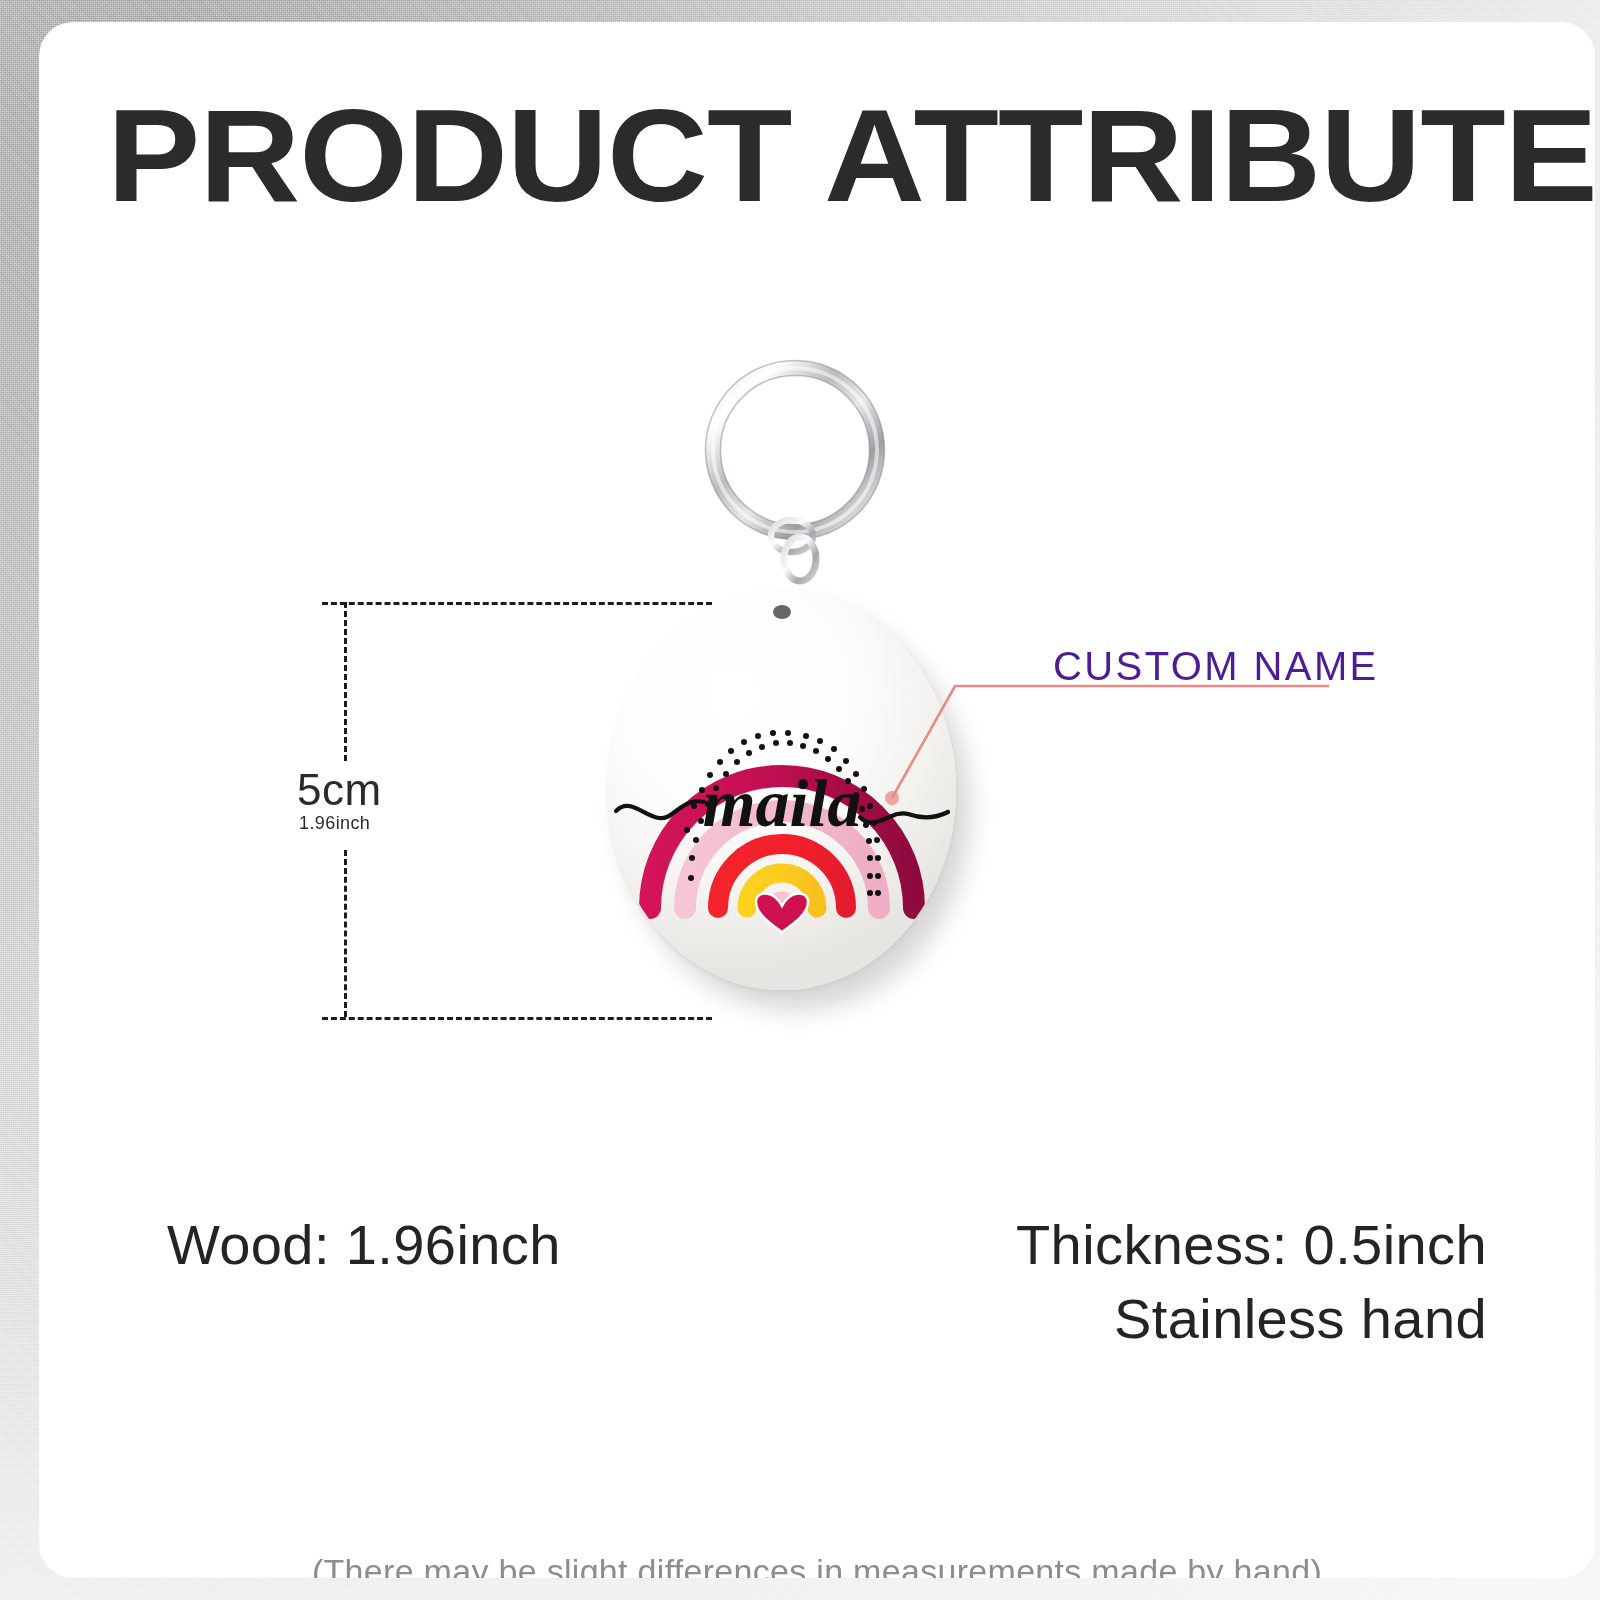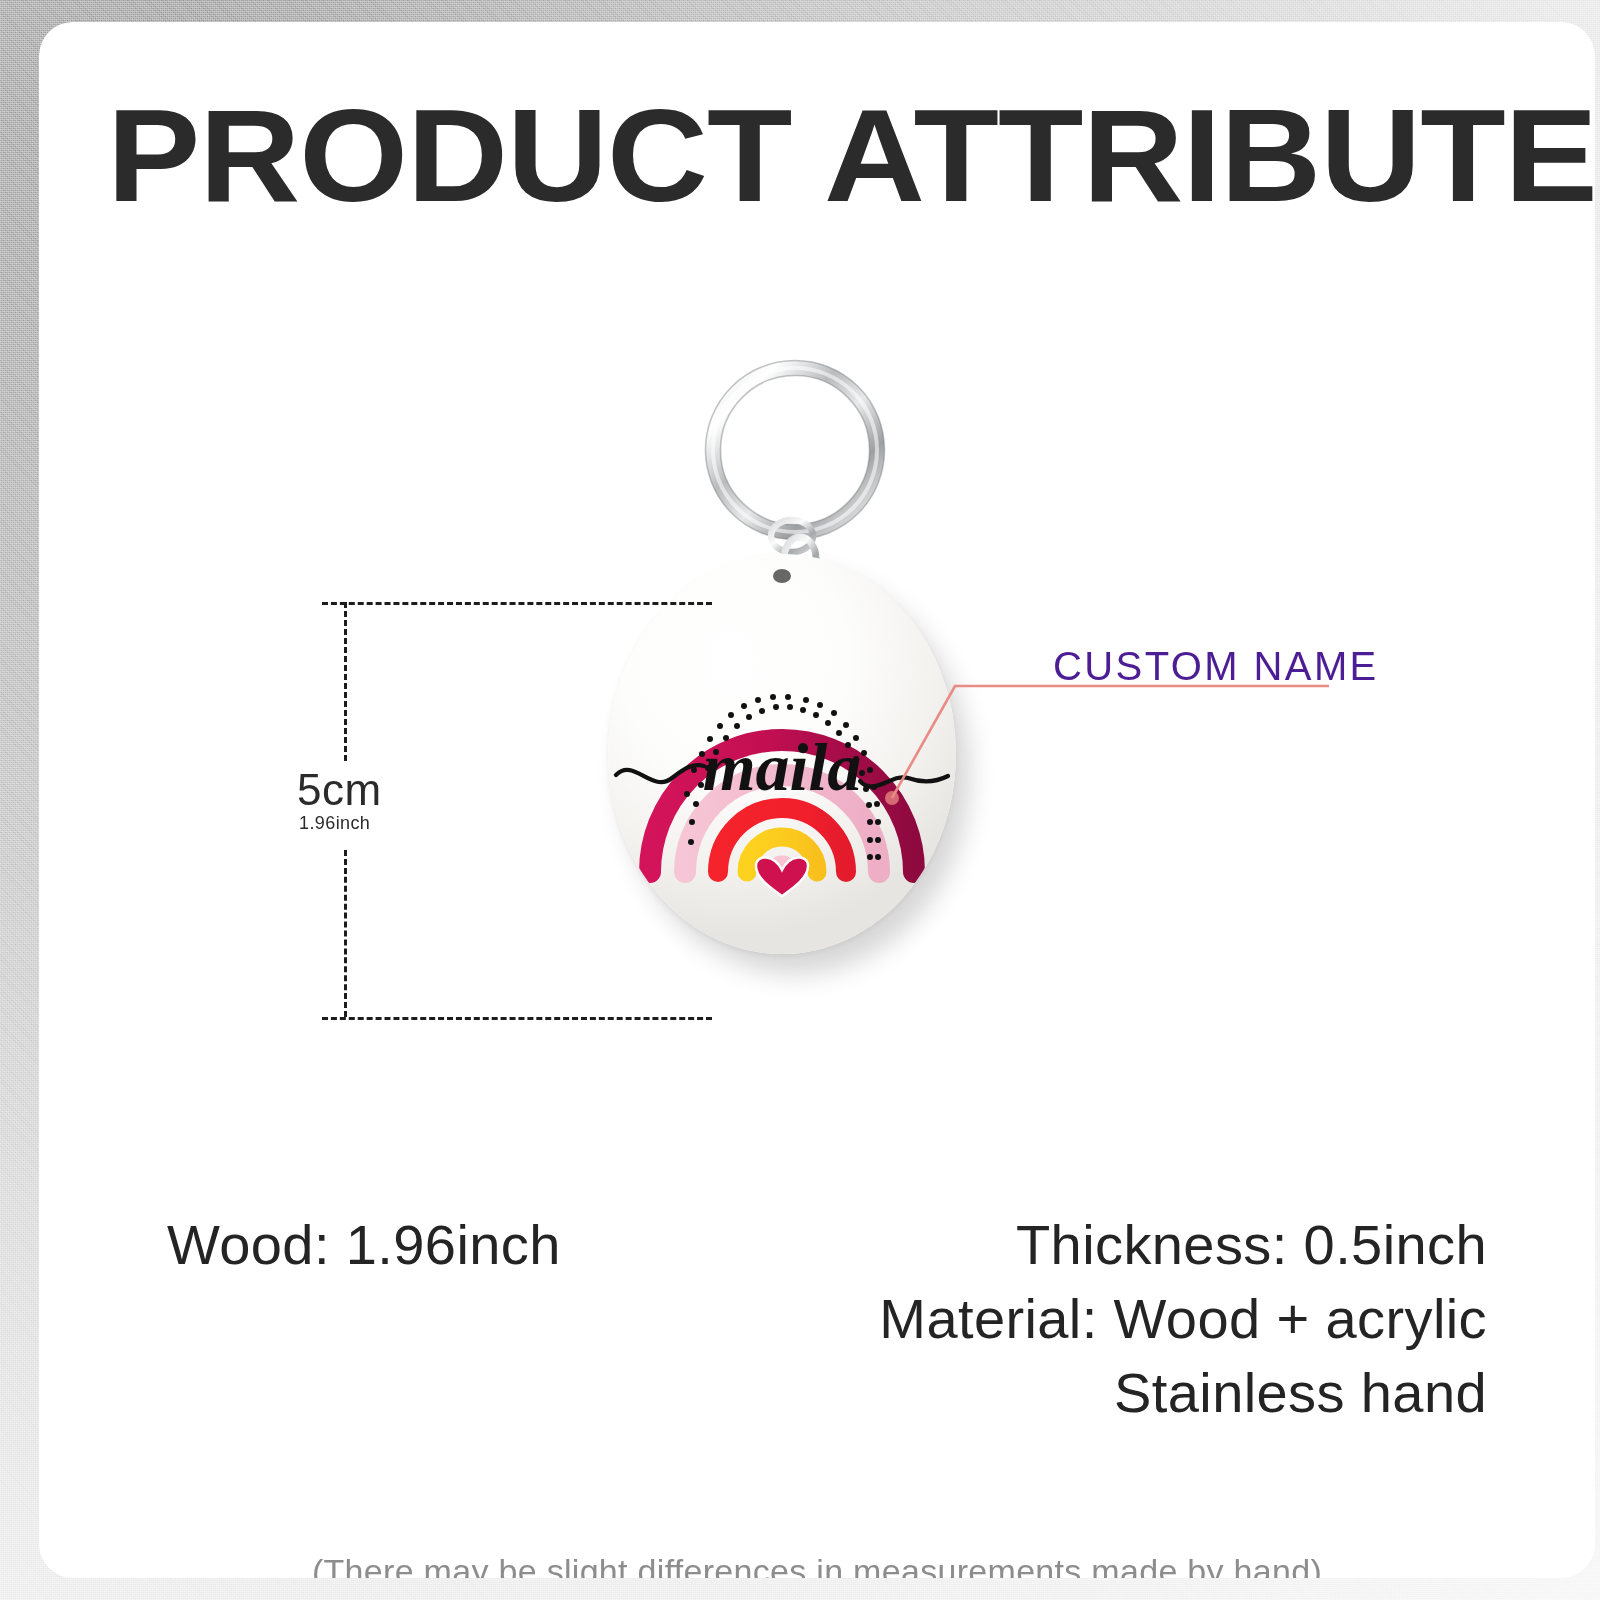--- a/index.html
+++ b/index.html
@@ -56,21 +56,21 @@
   .splitring{
     position:absolute;
     left:649px;top:332px;
     width:215px;height:165px;
   }
   .splitring svg{display:block;}
 
   
   .disc{
     position:absolute;
-    left:569px;top:532px;
+    left:569px;top:568px;
     width:348px;height:400px;
     border-radius:50%;
     background:
       radial-gradient(ellipse 78% 70% at 36% 26%, #ffffff 0%, #fdfdfc 42%, #f3f2ef 74%, #e6e5e1 100%);
     box-shadow:
       14px 20px 26px rgba(0,0,0,.16),
       0 2px 5px rgba(0,0,0,.06);
     overflow:hidden;
   }
   .disc-art{position:absolute;left:0;top:0;width:348px;height:400px;}
@@ -313,20 +313,19 @@
     </div>
     <div class="callout-text">CUSTOM NAME</div>
   </div>
 
   <div class="specs">
     <div class="spec-col">
       <div class="spec-line">Wood: 1.96inch</div>
     </div>
     <div class="spec-col right">
       <div class="spec-line">Thickness: 0.5inch</div>
-      <div class="spec-line">Material: Wood + acrylic</div>
       <div class="spec-line">Stainless hand</div>
     </div>
   </div>
 
   <div class="note">(There may be slight differences in measurements made by hand)</div>
 
 </div>
 
 </body></html>

